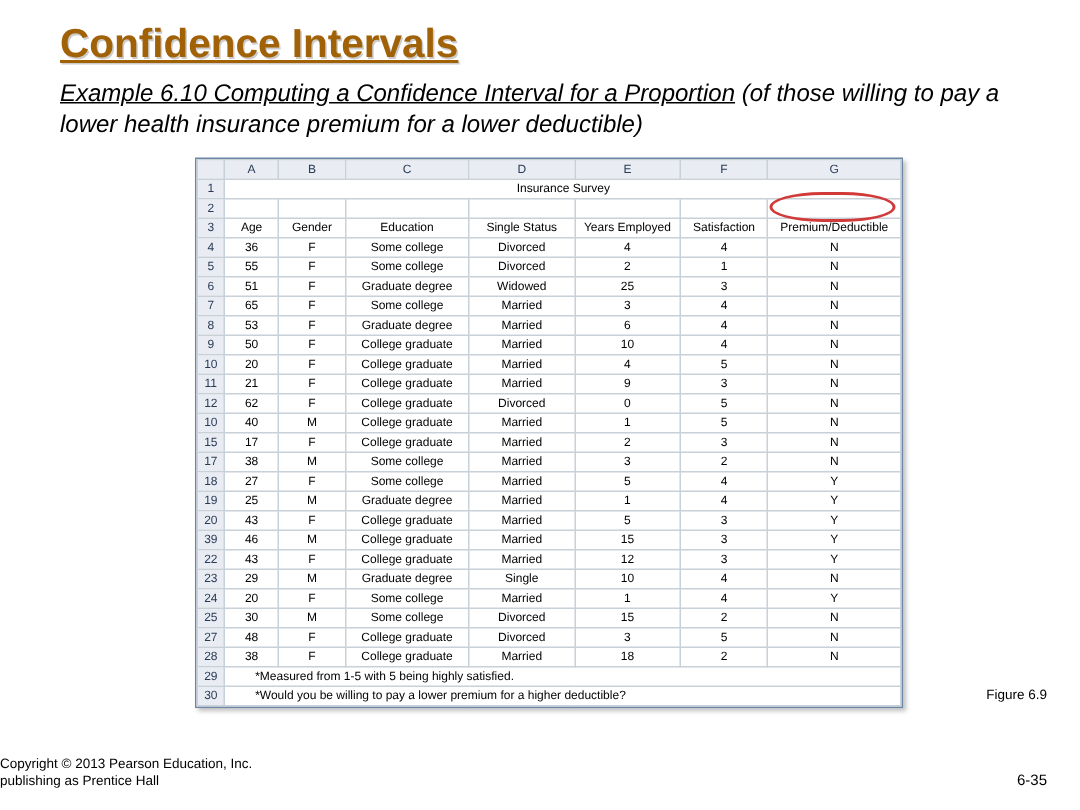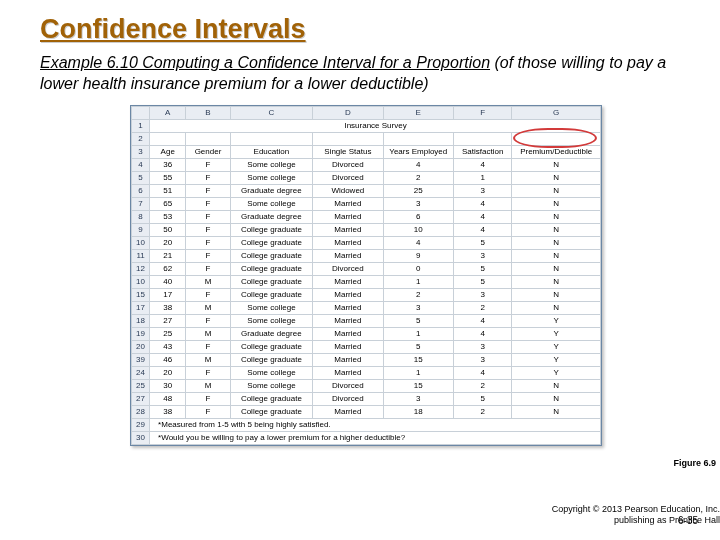--- a/index.html
+++ b/index.html
@@ -70,53 +70,52 @@
     color: #2a3b55;
     text-align: center;
   }
   table.sheet td.rowhdr {
     width: 16px;
     background: #e9edf3;
     color: #2a3b55;
     text-align: center;
     font-size: 8px;
   }
-  table.sheet td.left { text-align: left; padding-left: 8px; }
+  table.sheet td.left { text-align: left; padding-left: 20px; }
   .survey-title {
     font-weight: bold;
     text-align: right;
     padding-left: 4px !important;
   }
   .circle {
     position: absolute;
     border: 2px solid #d23a3a;
     border-radius: 50% / 60%;
     width: 80px;
     height: 16px;
     top: 22px;
     right: 4px;
     pointer-events: none;
   }
   .figure-label {
     position: absolute;
-    right: 4px;
+    right: 22px;
     bottom: 72px;
     font-size: 9px;
-    font-weight: bold;
+    font-weight: normal;
     margin-left: 12px;
   }
   .copyright {
     position: absolute;
     left: 0;
     right: 0;
     bottom: 14px;
-    text-align: right;
+    text-align: left;
     font-size: 9px;
     line-height: 1.2;
-    padding-left: 28px;
   }
   .pagenum {
     position: absolute;
     right: 22px;
     bottom: 14px;
     font-size: 10px;
     padding-left: 39px;
   }
   .col-A{width:18px}.col-B{width:36px}.col-C{width:44px}.col-D{width:82px}
   .col-E{width:70px}.col-F{width:70px}.col-G{width:58px}.col-H{width:88px}
@@ -335,20 +334,40 @@
             <td class="rowhdr">39</td>
             <td>46</td>
             <td>M</td>
             <td>College graduate</td>
             <td>Married</td>
             <td>15</td>
             <td>3</td>
             <td>Y</td>
           </tr>
           <tr>
+            <td class="rowhdr">22</td>
+            <td>43</td>
+            <td>F</td>
+            <td>College graduate</td>
+            <td>Married</td>
+            <td>12</td>
+            <td>3</td>
+            <td>Y</td>
+          </tr>
+          <tr>
+            <td class="rowhdr">23</td>
+            <td>29</td>
+            <td>M</td>
+            <td>Graduate degree</td>
+            <td>Single</td>
+            <td>10</td>
+            <td>4</td>
+            <td>N</td>
+          </tr>
+          <tr>
             <td class="rowhdr">24</td>
             <td>20</td>
             <td>F</td>
             <td>Some college</td>
             <td>Married</td>
             <td>1</td>
             <td>4</td>
             <td>Y</td>
           </tr>
           <tr>

